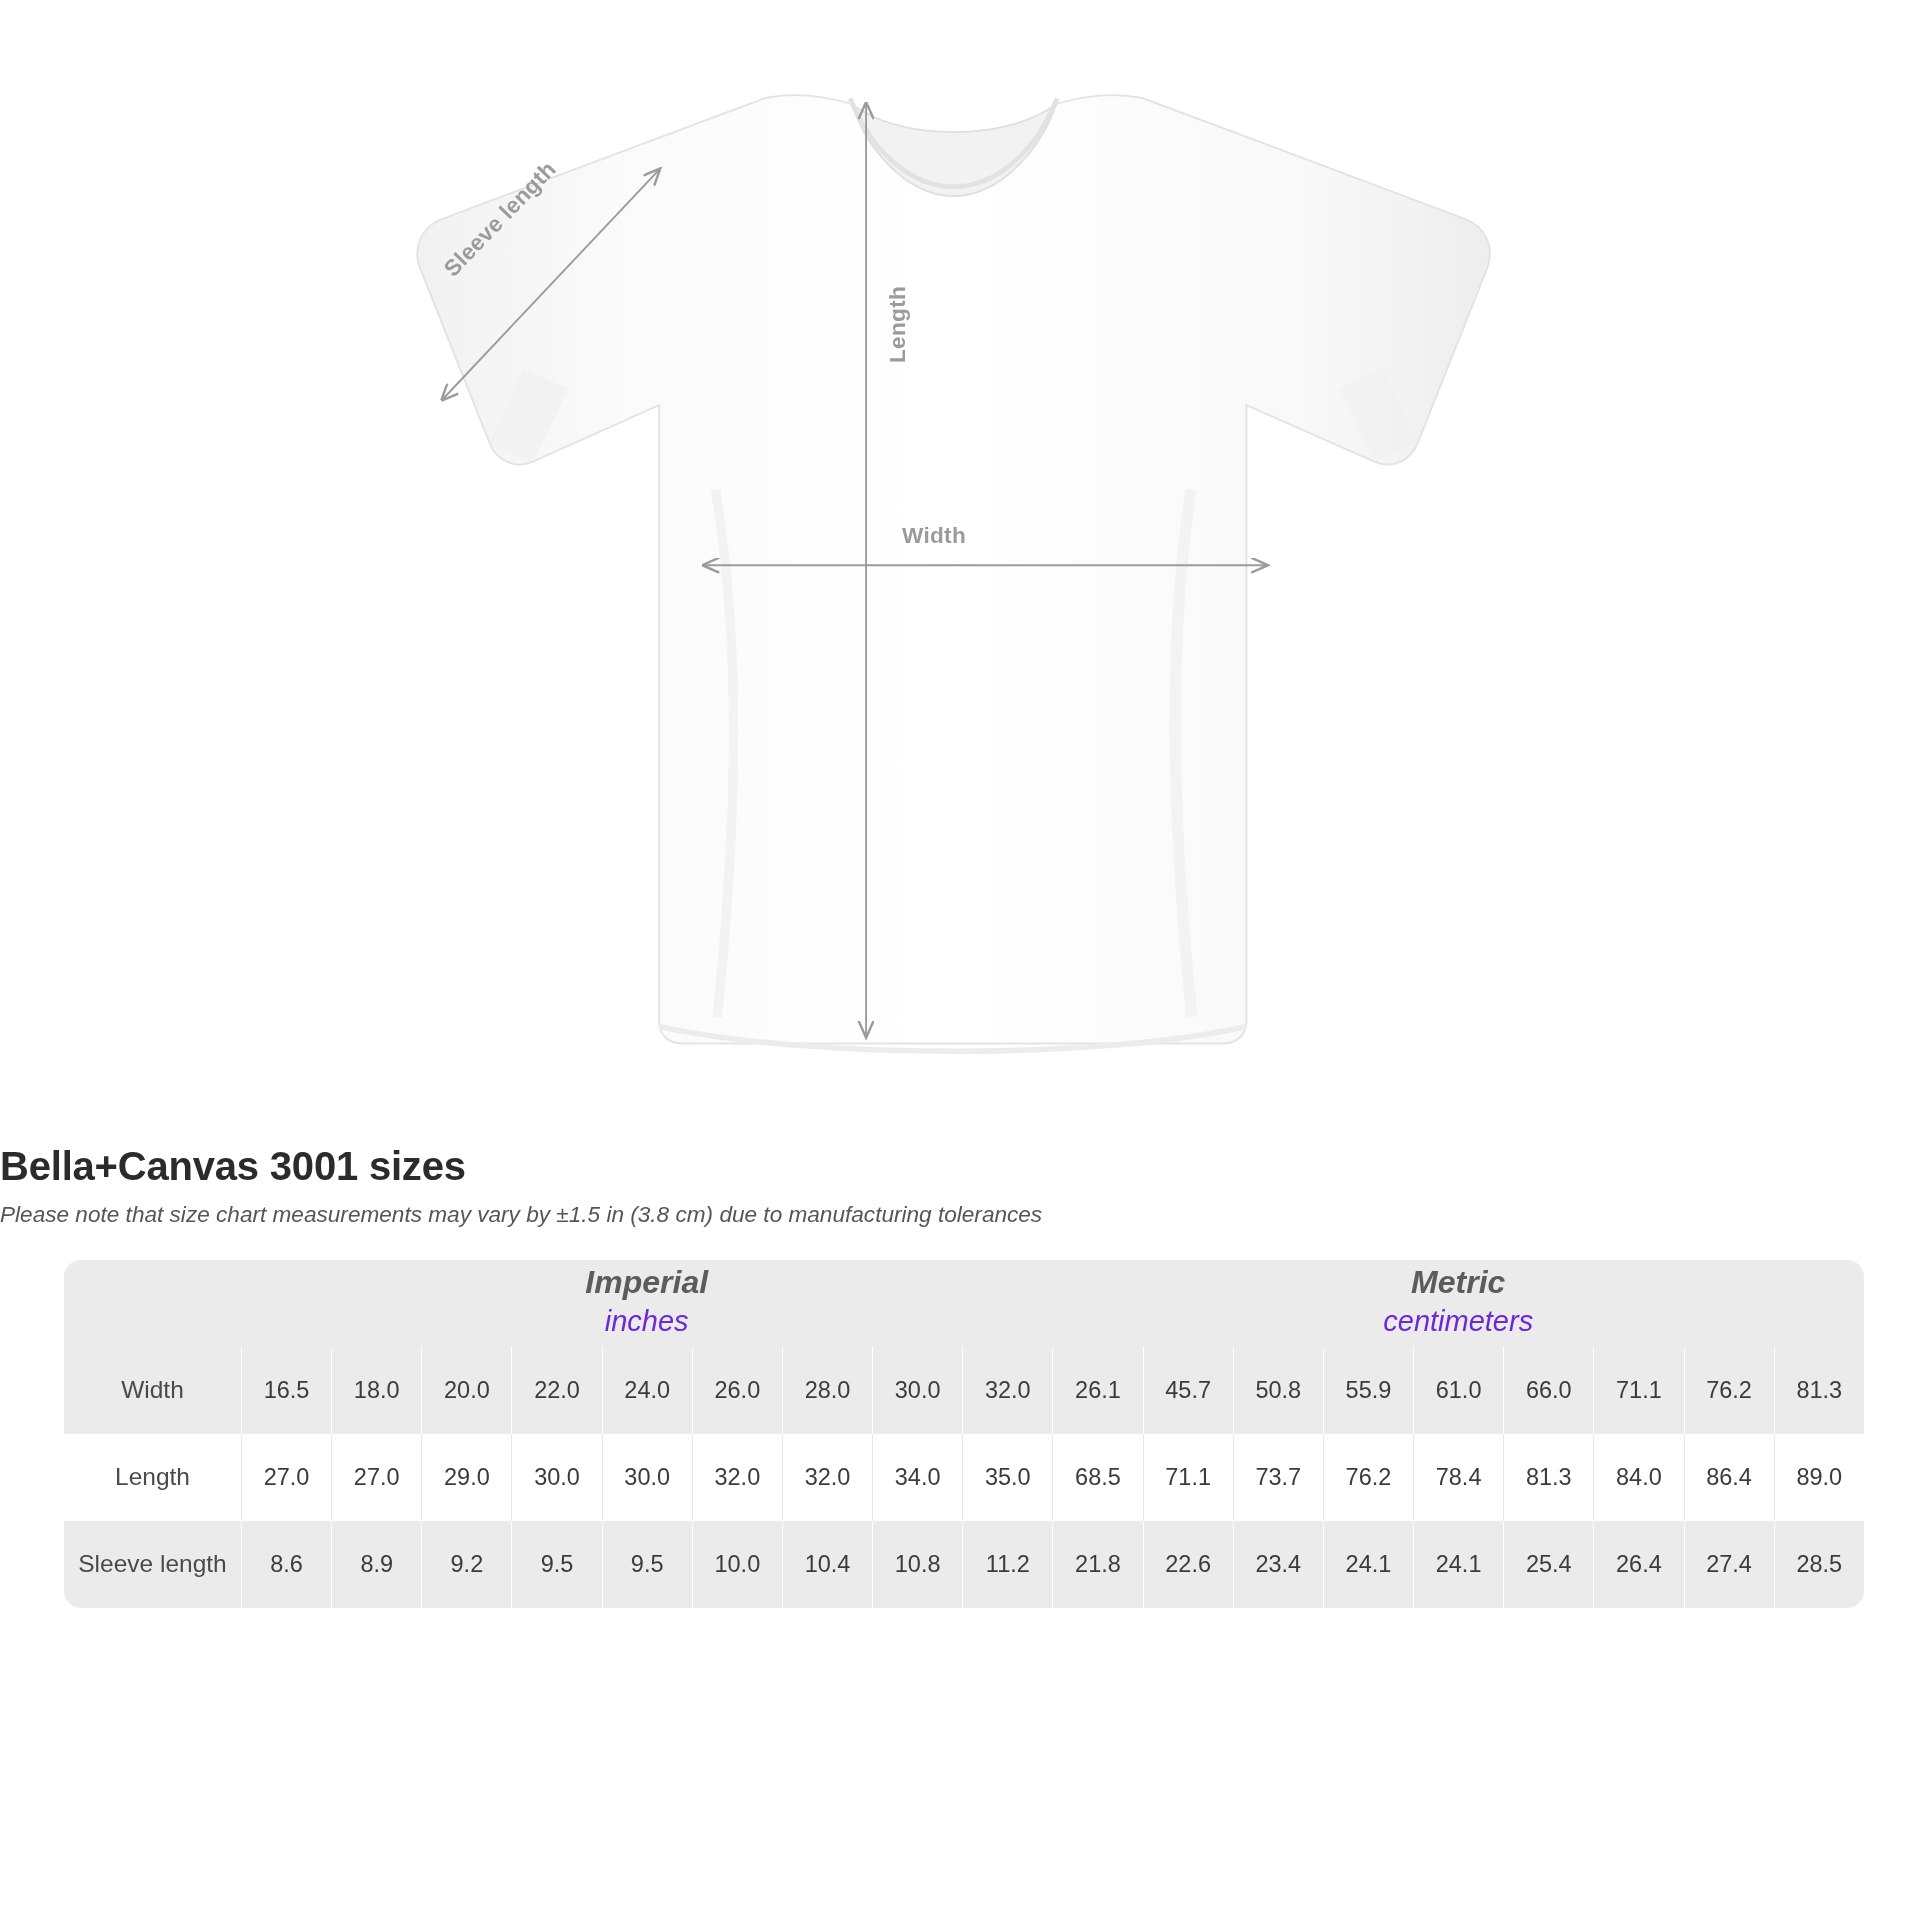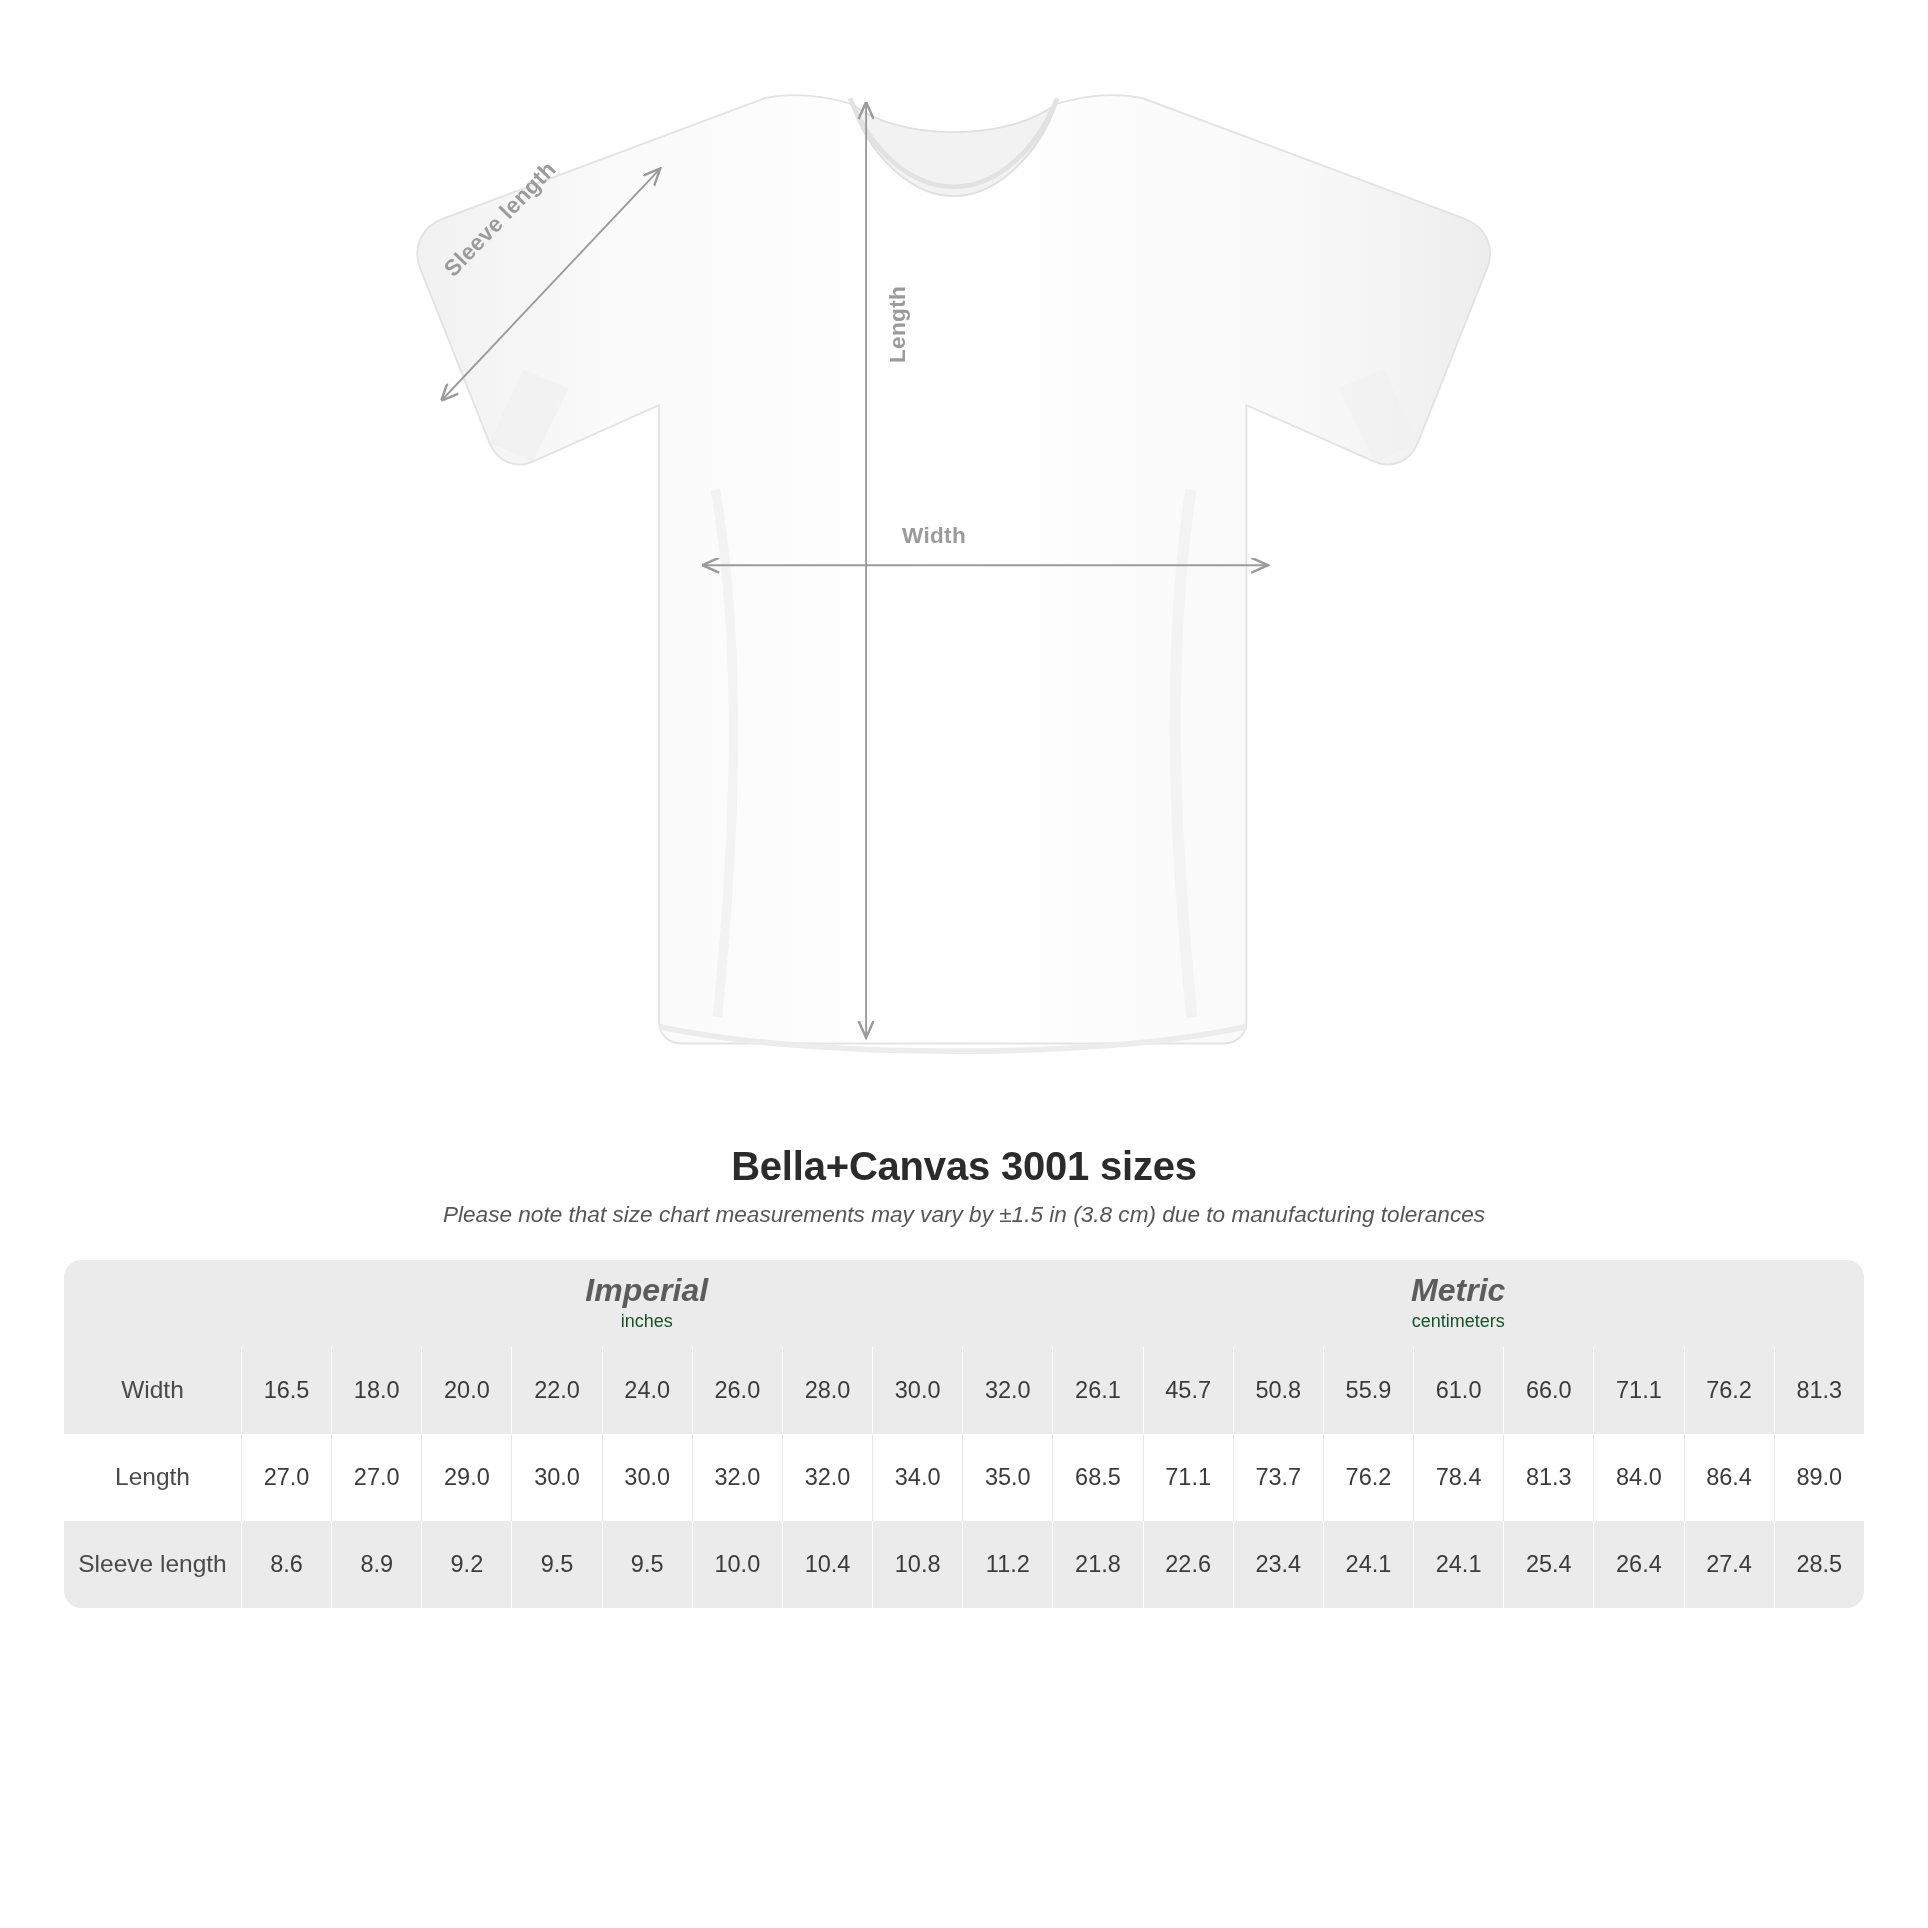--- a/index.html
+++ b/index.html
@@ -44,21 +44,21 @@
     left: 885px; top: 363px;
     transform: rotate(-90deg);
     transform-origin: left top;
   }
   #label-width {
     left: 902px; top: 523px;
   }
 
   
   .heading-wrap {
-    text-align: center;
+    text-align: left;
     margin-top: 22.6px;
   }
   .chart-title {
     font-size: 40px;
     font-weight: bold;
     color: #2b2b2b;
     margin: 0 0 13px 0;
     letter-spacing: -0.2px;
   }
   .chart-note {
@@ -95,22 +95,23 @@
   }
   .unit-blank { background: #ebebeb !important; }
   .unit-title {
     font-size: 32px;
     font-weight: bold;
     font-style: italic;
     color: #5c5c5c;
     line-height: 1.15;
   }
   .unit-sub {
-    font-size: 18px;
-    color: #14532d;
+    font-size: 29px;
+    font-style: italic;
+    color: #6d28d9;
     line-height: 1.4;
   }
   .hdr-row td {
     background: #ffffff;
     font-weight: bold;
     color: #4a4a4a;
     font-size: 24.5px;
     height: 98px;
   }
   .row-label {

